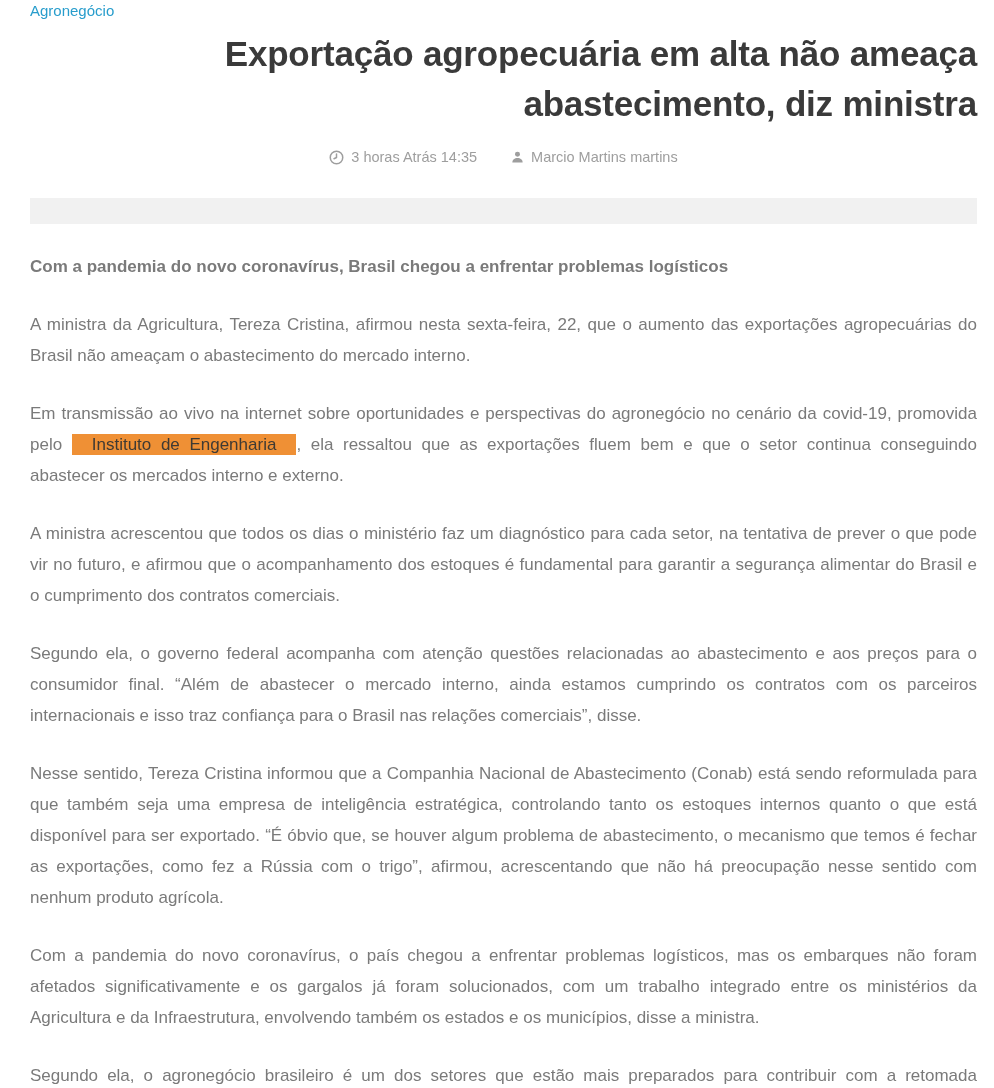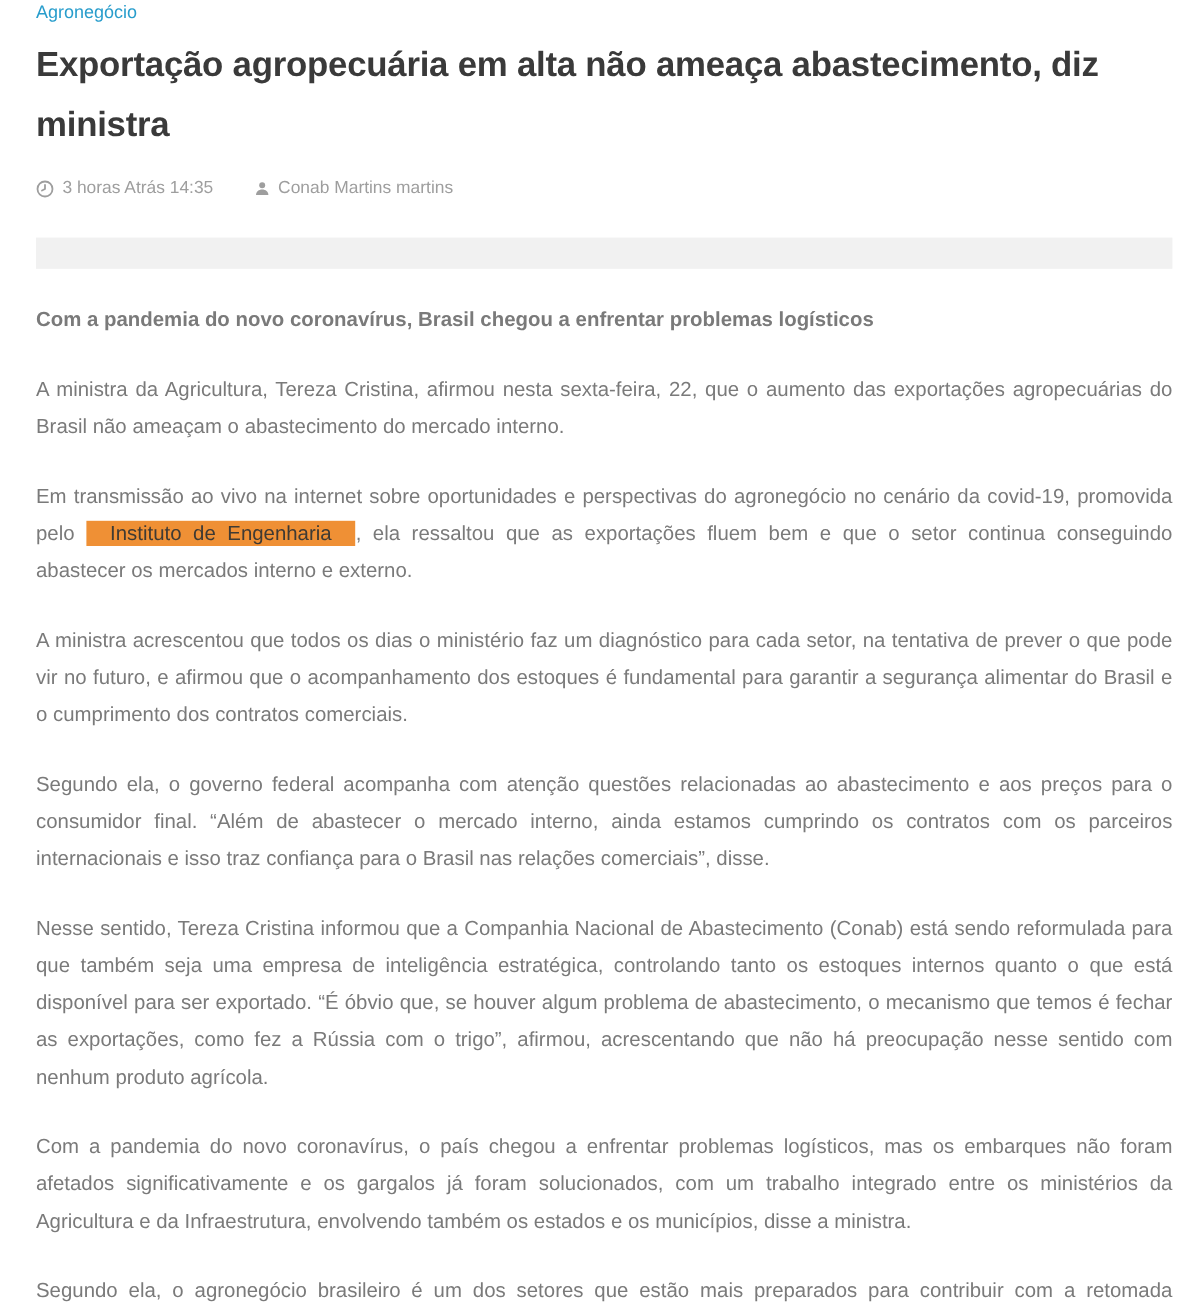--- a/index.html
+++ b/index.html
@@ -25,33 +25,35 @@
   }
   .category{
     font-size:15px;
     line-height:18px;
     color:var(--c-link);
     text-decoration:none;
     display:inline-block;
   }
   h1.title{
     margin-top:9px;
-    font-size:29px;
+    font-size:35px;
     line-height:50px;
     font-weight:700;
     color:var(--c-title);
     letter-spacing:-0.2px;
+    text-align:right;
   }
   .meta{
     margin-top:20px;
     display:flex;
     align-items:center;
     gap:34px;
     color:var(--c-meta);
     font-size:14.5px;
+    justify-content:center;
   }
   .meta-item{
     display:flex;
     align-items:center;
     gap:7px;
   }
   .meta-item svg{display:block;}
   .media-bar{
     margin-top:33px;
     height:26px;
@@ -98,21 +100,21 @@
       <span>3 horas Atrás 14:35</span>
     </span>
 
     <span class="meta-item">
       <span>
         <svg width="13" height="14" viewBox="0 0 24 24" fill="#9e9e9e">
           <circle cx="12" cy="7" r="4.6"></circle>
           <path d="M2.5 22c0-5 4.2-8.2 9.5-8.2s9.5 3.2 9.5 8.2z"></path>
         </svg>
       </span>
-      <span>Conab Martins martins</span>
+      <span>Marcio Martins martins</span>
     </span>
   </div>
 
   <div class="media-bar"></div>
 
   <div class="body-text">
 
     <p class="lead">Com a pandemia do novo coronavírus, Brasil chegou a enfrentar problemas logísticos</p>
 
     <p>A ministra da Agricultura, Tereza Cristina, afirmou nesta sexta-feira, 22, que o aumento das exportações agropecuárias do Brasil não ameaçam o abastecimento do mercado interno.</p>

